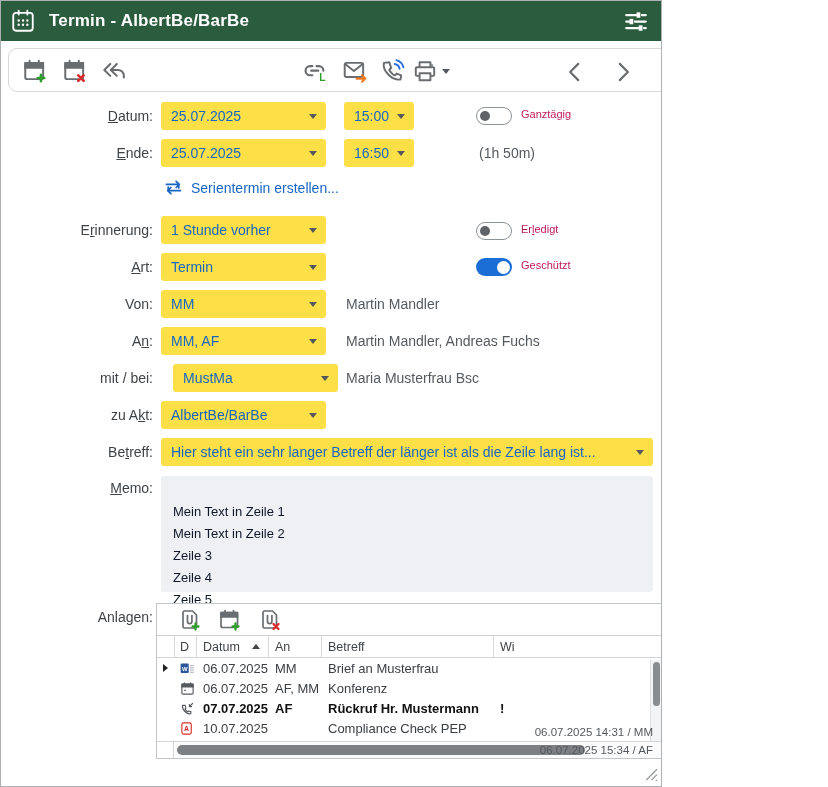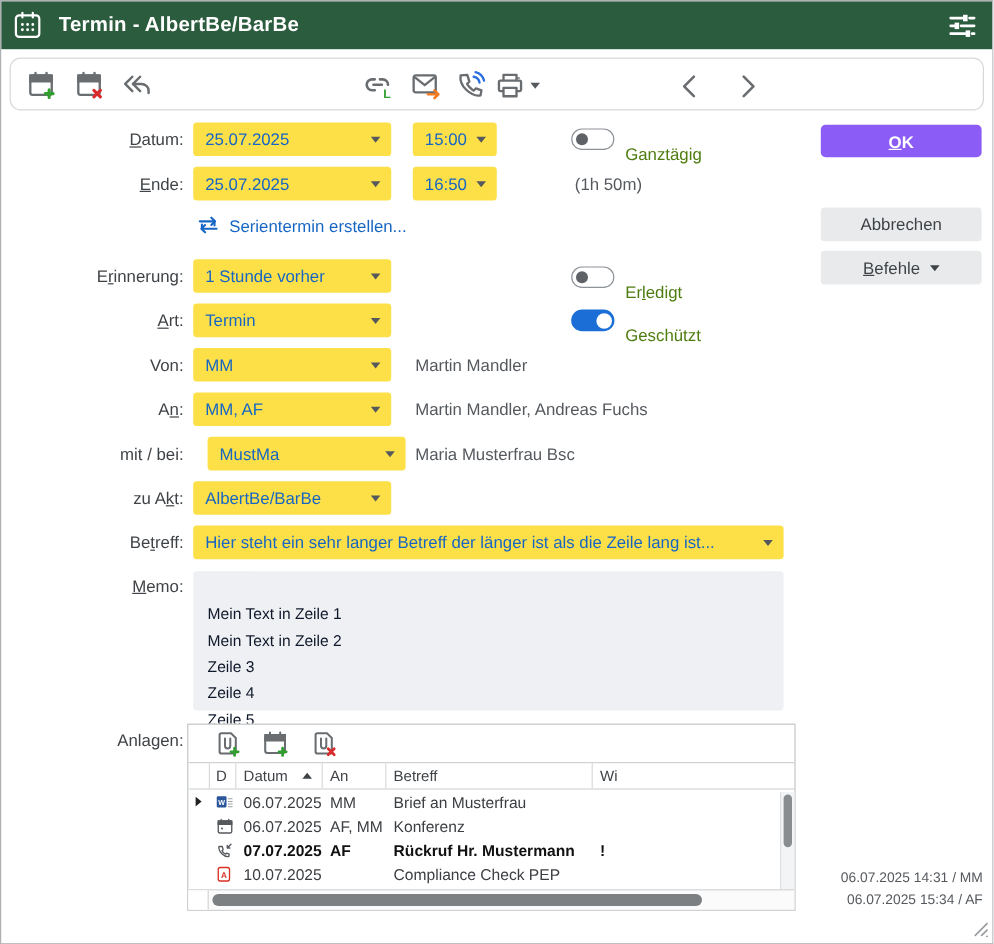--- a/index.html
+++ b/index.html
@@ -1,17 +1,17 @@
 <!DOCTYPE html>
 <html><head>
 <meta charset="utf-8">
 <style>
   * { margin:0; padding:0; box-sizing:border-box; }
   body { background:#ffffff; font-family:"Liberation Sans","DejaVu Sans",sans-serif; }
-  .window { position:relative; width:828px; height:787px; background:#fff;
+  .window { position:relative; width:662px; height:787px; background:#fff;
             border:1px solid #aeb1b3; overflow:hidden; }
 
   
   .titlebar { position:absolute; top:0; left:0; right:0; height:40px;
               background:#2b5c3d; display:flex; align-items:center; }
   .titlebar .app-icon { margin-left:9px; width:26px; height:26px; }
   .titlebar .title { color:#fff; font-size:17px; font-weight:bold; margin-left:13px; letter-spacing:.2px; }
   .titlebar .tune { position:absolute; right:12px; top:7px; width:26px; height:26px; cursor:pointer; }
 
   
@@ -31,21 +31,21 @@
            border-top:5px solid #55585c; }
   .subtext { position:absolute; font-size:14px; color:#55595e; white-space:nowrap; }
 
   .toggle { position:absolute; width:36px; height:18px; border-radius:9px; cursor:pointer; }
   .toggle.off { background:#fff; border:1.5px solid #8d9297; }
   .toggle.off .knob { position:absolute; left:3px; top:2.5px; width:10px; height:10px;
                       border-radius:50%; background:#5f6368; }
   .toggle.on { background:#1b6ed6; }
   .toggle.on .knob { position:absolute; right:2.5px; top:2.5px; width:13px; height:13px;
                      border-radius:50%; background:#fff; }
-  .toggle-label { position:absolute; font-size:14px; color:#4d7c0f;margin-top:12px; }
+  .toggle-label { position:absolute; font-size:11px; color:#be185d; }
 
   .btn { position:absolute; left:683px; width:134px; display:flex; align-items:center;
          justify-content:center; font-size:14px; cursor:pointer; }
   .btn-ok { top:103px; height:27px; background:#8b5cf6; color:#fff; font-weight:bold;
             border-radius:4px; }
   .btn-grey { height:28px; background:#e9eaeb; color:#3f4347; border-radius:3px; }
   .btn .b-caret { margin-left:8px; border-top-color:#3f4347; }
 
   .serien-link { position:absolute; left:190px; top:179px; font-size:14px; color:#1766c4;
                  cursor:pointer; }

